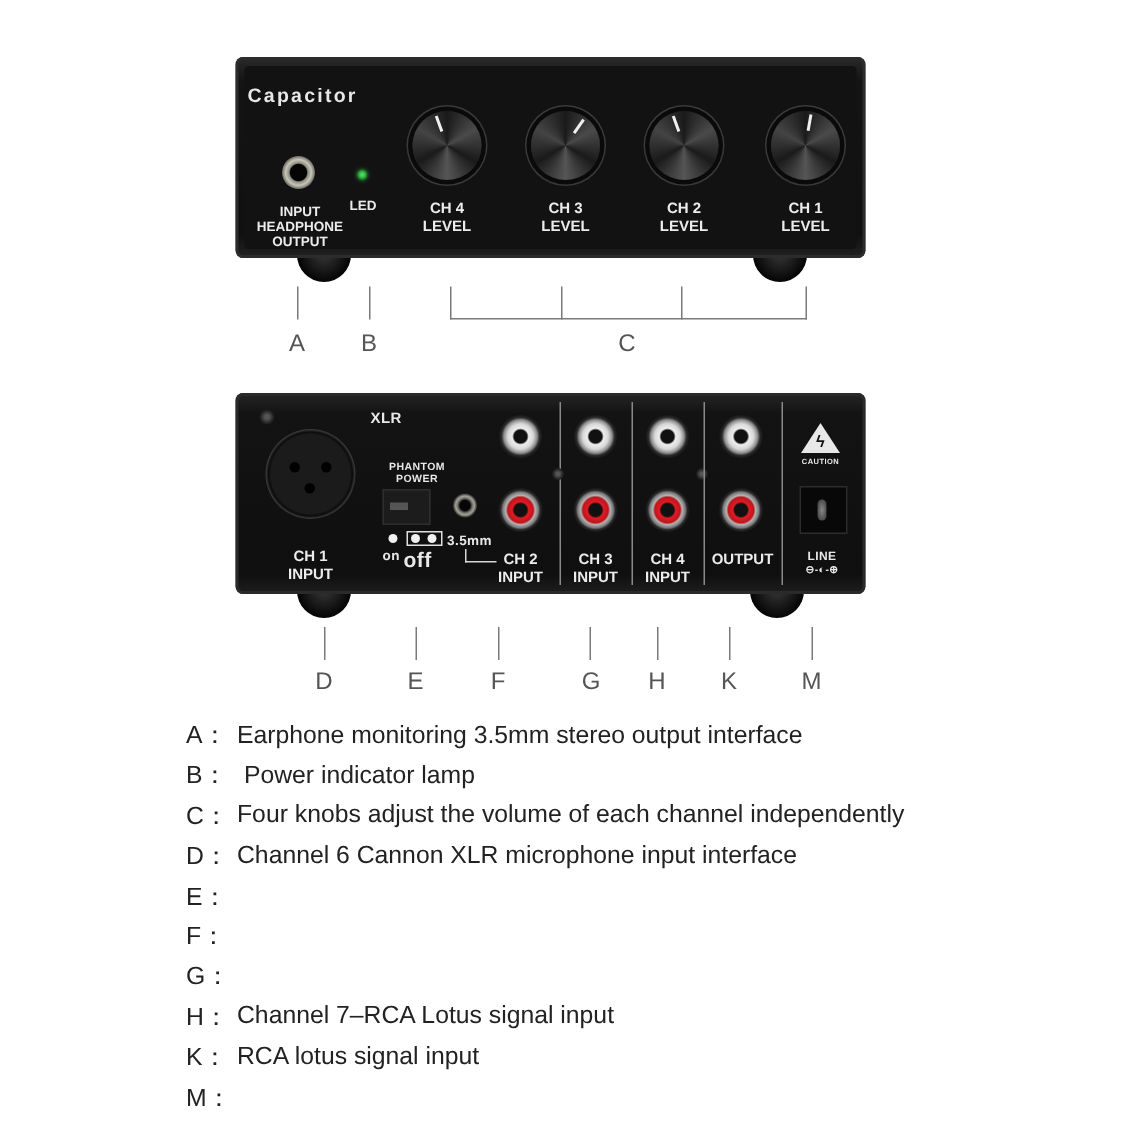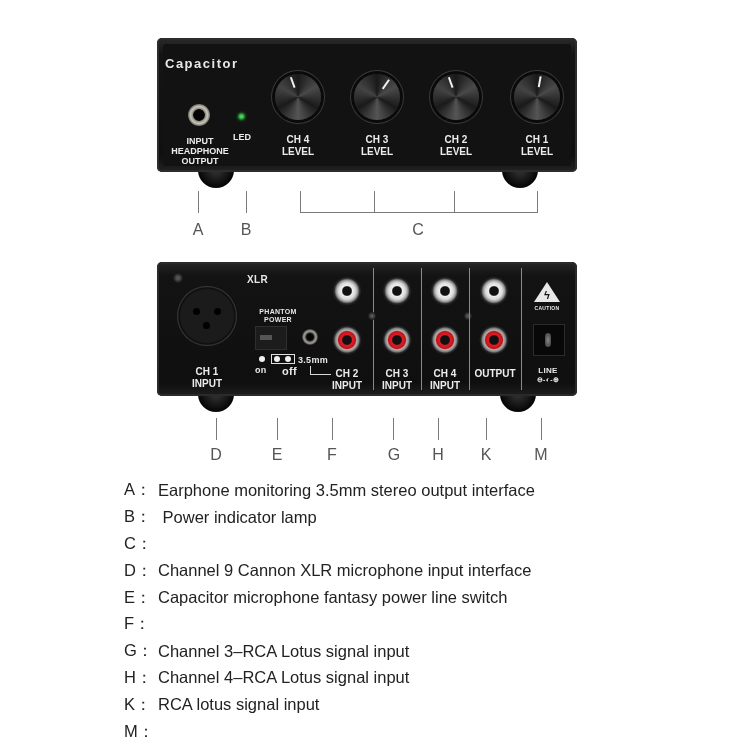--- a/index.html
+++ b/index.html
@@ -122,21 +122,21 @@
 POWER</div>
   <div class="abs switch-box" style="left:98px; top:64px;">
     <div class="abs switch-knob"></div>
   </div>
   <div class="abs dot" style="left:102px; top:94px;"></div>
   <div class="abs onoff-box" style="left:114px; top:92px;">
     <div class="abs dot" style="left:2px; top:1px;"></div>
     <div class="abs dot" style="left:13px; top:1px;"></div>
   </div>
   <div class="abs tiny" style="left:98px; top:103px; font-size:9px;">on</div>
-  <div class="abs tiny" style="left:125px; top:103px; font-size:11px;">off</div>
+  <div class="abs tiny" style="left:112px; top:103px; font-size:14px;">off</div>
 
   <div class="abs mini-jack" style="left:145px; top:67px;"></div>
   <div class="abs tiny" style="left:141px; top:93px; font-size:9px;">3.5mm</div>
   <div class="abs bracket" style="left:153px; top:104px; width:20px; height:8px;"></div>
 
   <div class="abs rca" style="left:175px; top:14px;"></div>
   <div class="abs rca red" style="left:175px; top:63px;"></div>
   <div class="abs klabel" style="left:165px; top:106px; width:50px;">CH 2
 INPUT</div>
 
@@ -195,39 +195,38 @@
   <div class="legend-row">
       <span class="legend-key">A：</span>
       <span style="white-space:pre;">Earphone monitoring 3.5mm stereo output interface</span>
     </div>
   <div class="legend-row">
       <span class="legend-key">B：</span>
       <span style="white-space:pre;text-align:right;"> Power indicator lamp</span>
     </div>
   <div class="legend-row">
       <span class="legend-key">C：</span>
+      <span>Four knobs adjust the volume of each channel independently</span>
     </div>
   <div class="legend-row">
       <span class="legend-key">D：</span>
-      <span>Channel 9 Cannon XLR microphone input interface</span>
+      <span>Channel 6 Cannon XLR microphone input interface</span>
     </div>
   <div class="legend-row">
       <span class="legend-key">E：</span>
-      <span>Capacitor microphone fantasy power line switch</span>
     </div>
   <div class="legend-row">
       <span class="legend-key">F：</span>
     </div>
   <div class="legend-row">
       <span class="legend-key">G：</span>
-      <span>Channel 3–RCA Lotus signal input</span>
     </div>
   <div class="legend-row">
       <span class="legend-key">H：</span>
-      <span>Channel 4–RCA Lotus signal input</span>
+      <span>Channel 7–RCA Lotus signal input</span>
     </div>
   <div class="legend-row">
       <span class="legend-key">K：</span>
       <span>RCA lotus signal input</span>
     </div>
   <div class="legend-row">
       <span class="legend-key">M：</span>
     </div>
 </div>
 

